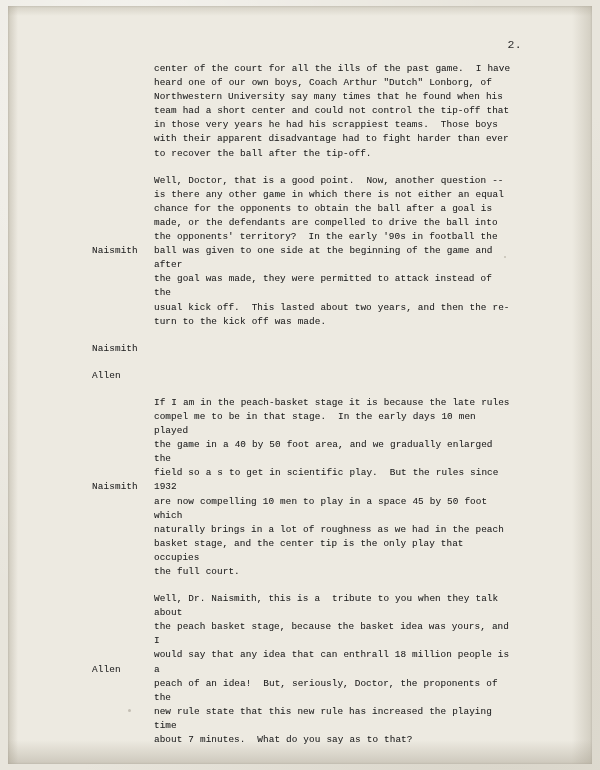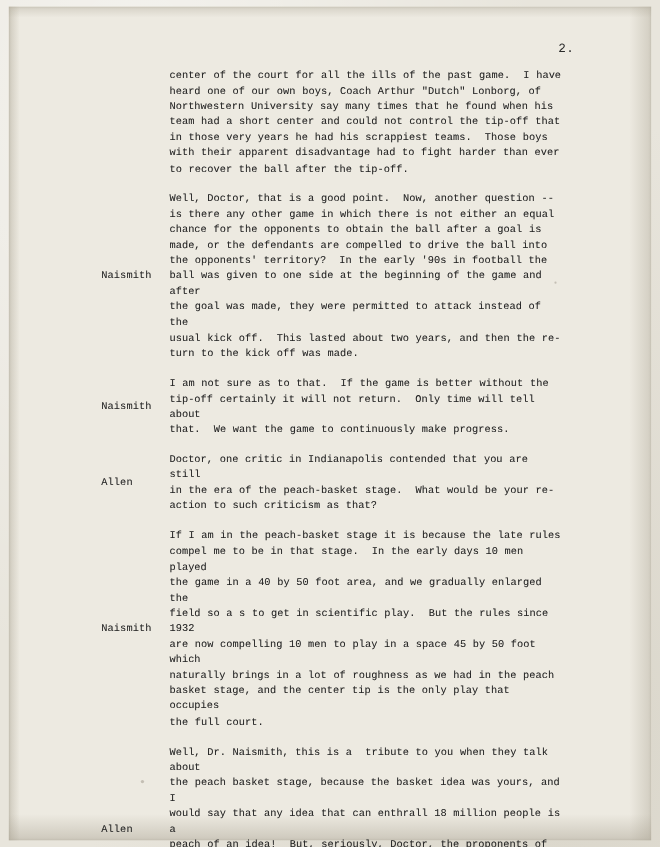--- a/index.html
+++ b/index.html
@@ -132,30 +132,24 @@
 the opponents' territory?  In the early '90s in football the
 ball was given to one side at the beginning of the game and after
 the goal was made, they were permitted to attack instead of the
 usual kick off.  This lasted about two years, and then the re-
 turn to the kick off was made.</div>
     </div>
 
 
     <div class="entry">
       <div class="speaker">Naismith</div>
-      <div class="speech">I am not sure as to that.  If the game is better without the
-tip-off certainly it will not return.  Only time will tell about
-that.  We want the game to continuously make progress.</div>
     </div>
 
     <div class="entry">
       <div class="speaker">Allen</div>
-      <div class="speech">Doctor, one critic in Indianapolis contended that you are still
-in the era of the peach-basket stage.  What would be your re-
-action to such criticism as that?</div>
     </div>
 
     <div class="entry">
       <div class="speaker">Naismith</div>
       <div class="speech">If I am in the peach-basket stage it is because the late rules
 compel me to be in that stage.  In the early days 10 men played
 the game in a 40 by 50 foot area, and we gradually enlarged the
 field so a s to get in scientific play.  But the rules since 1932
 are now compelling 10 men to play in a space 45 by 50 foot which
 naturally brings in a lot of roughness as we had in the peach

